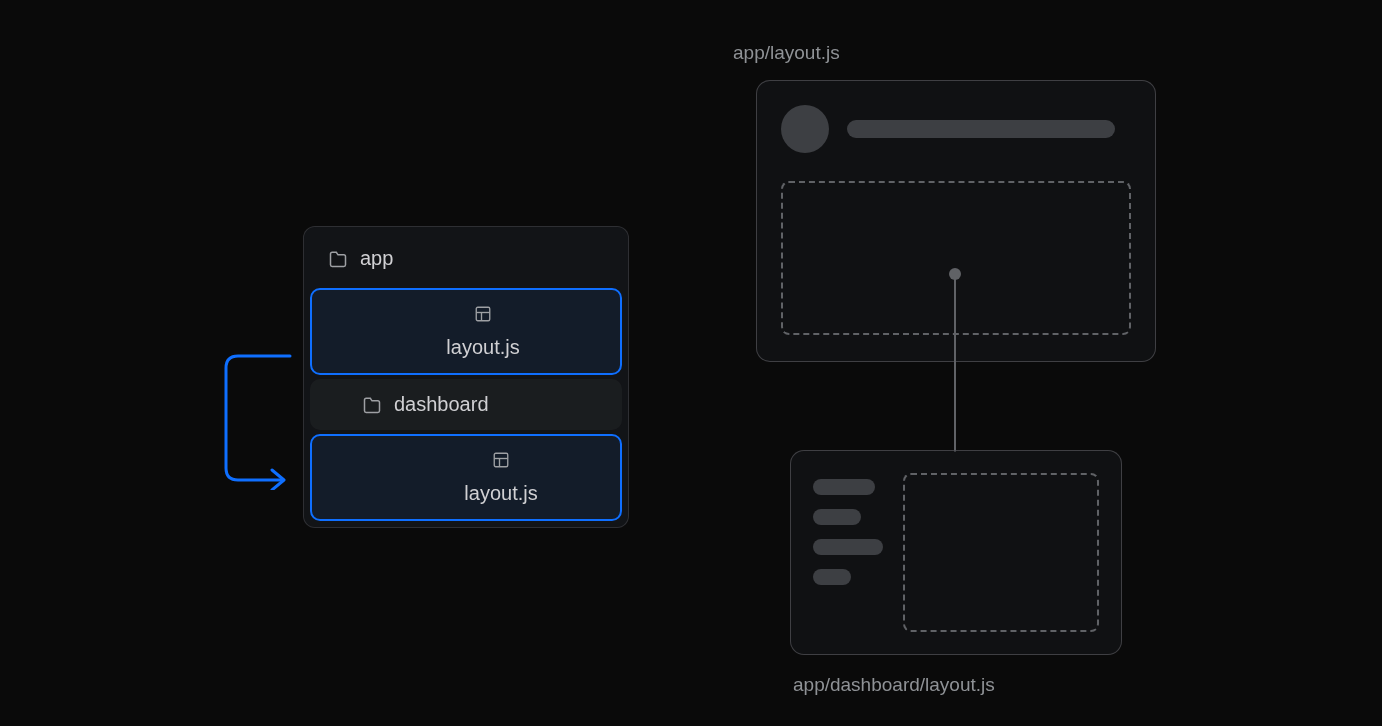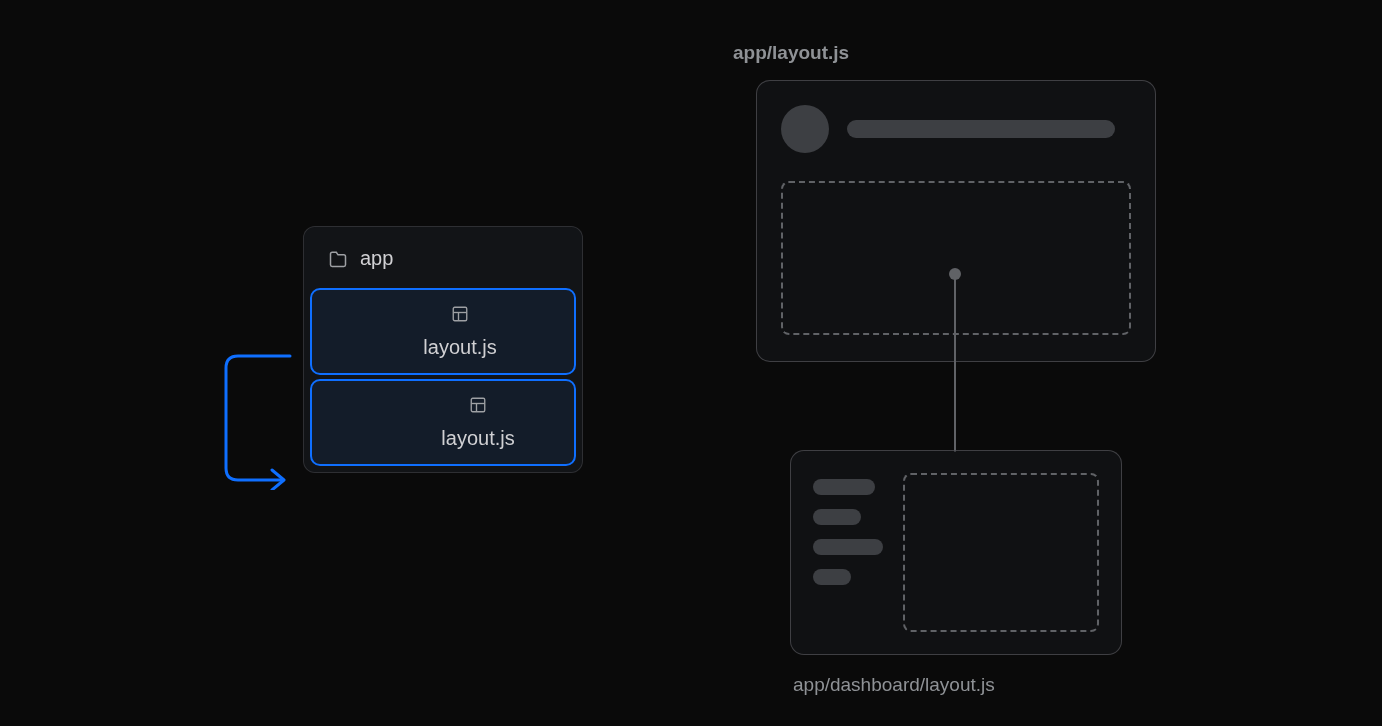--- a/index.html
+++ b/index.html
@@ -11,21 +11,21 @@
       color: #e5e5e5;
       position: relative;
       overflow: hidden;
     }
 
     
     .file-tree {
       position: absolute;
       left: 303px;
       top: 226px;
-      width: 280px;
+      width: 326px;
       border-radius: 12px;
       background: rgba(20, 22, 26, 0.8);
       border: 1px solid rgba(90, 90, 95, 0.4);
       padding: 6px;
     }
     .tree-row {
       display: flex;
       align-items: center;
       gap: 12px;
       padding: 14px 18px;
@@ -179,34 +179,42 @@
     <span class="layout-icon">
       <svg width="18" height="18" viewBox="0 0 24 24" fill="none" stroke="#9ea0a4" stroke-width="1.8">
         <rect x="3" y="3" width="18" height="18" rx="2"></rect>
         <line x1="3" y1="10" x2="21" y2="10"></line>
         <line x1="10" y1="10" x2="10" y2="21"></line>
       </svg>
     </span>
     <span>layout.js</span>
   </div>
 
+  <div class="tree-row sub indent-1">
+    <span class="folder-icon">
+      <svg width="20" height="20" viewBox="0 0 24 24" fill="none" stroke="#9ea0a4" stroke-width="1.8">
+        <path d="M3 7 L3 19 Q3 21 5 21 L19 21 Q21 21 21 19 L21 9 Q21 7 19 7 L12 7 L10 4 L5 4 Q3 4 3 6 Z"></path>
+      </svg>
+    </span>
+    <span>dashboard</span>
+  </div>
 
   <div class="tree-row highlight indent-2">
     <span class="layout-icon">
       <svg width="18" height="18" viewBox="0 0 24 24" fill="none" stroke="#9ea0a4" stroke-width="1.8">
         <rect x="3" y="3" width="18" height="18" rx="2"></rect>
         <line x1="3" y1="10" x2="21" y2="10"></line>
         <line x1="10" y1="10" x2="10" y2="21"></line>
       </svg>
     </span>
     <span>layout.js</span>
   </div>
 </div>
 
-<div class="panel-label" style="left:733px; top:42px;font-weight:bold;">app/layout.js</div>
+<div class="panel-label" style="left:733px; top:42px;">app/layout.js</div>
 
 <div class="layout-card app-layout-card">
   <div>
     <span class="avatar"></span>
     <span class="header-bar"></span>
   </div>
   <div class="dashed-slot"></div>
 </div>
 
 <div class="vdot"></div>

